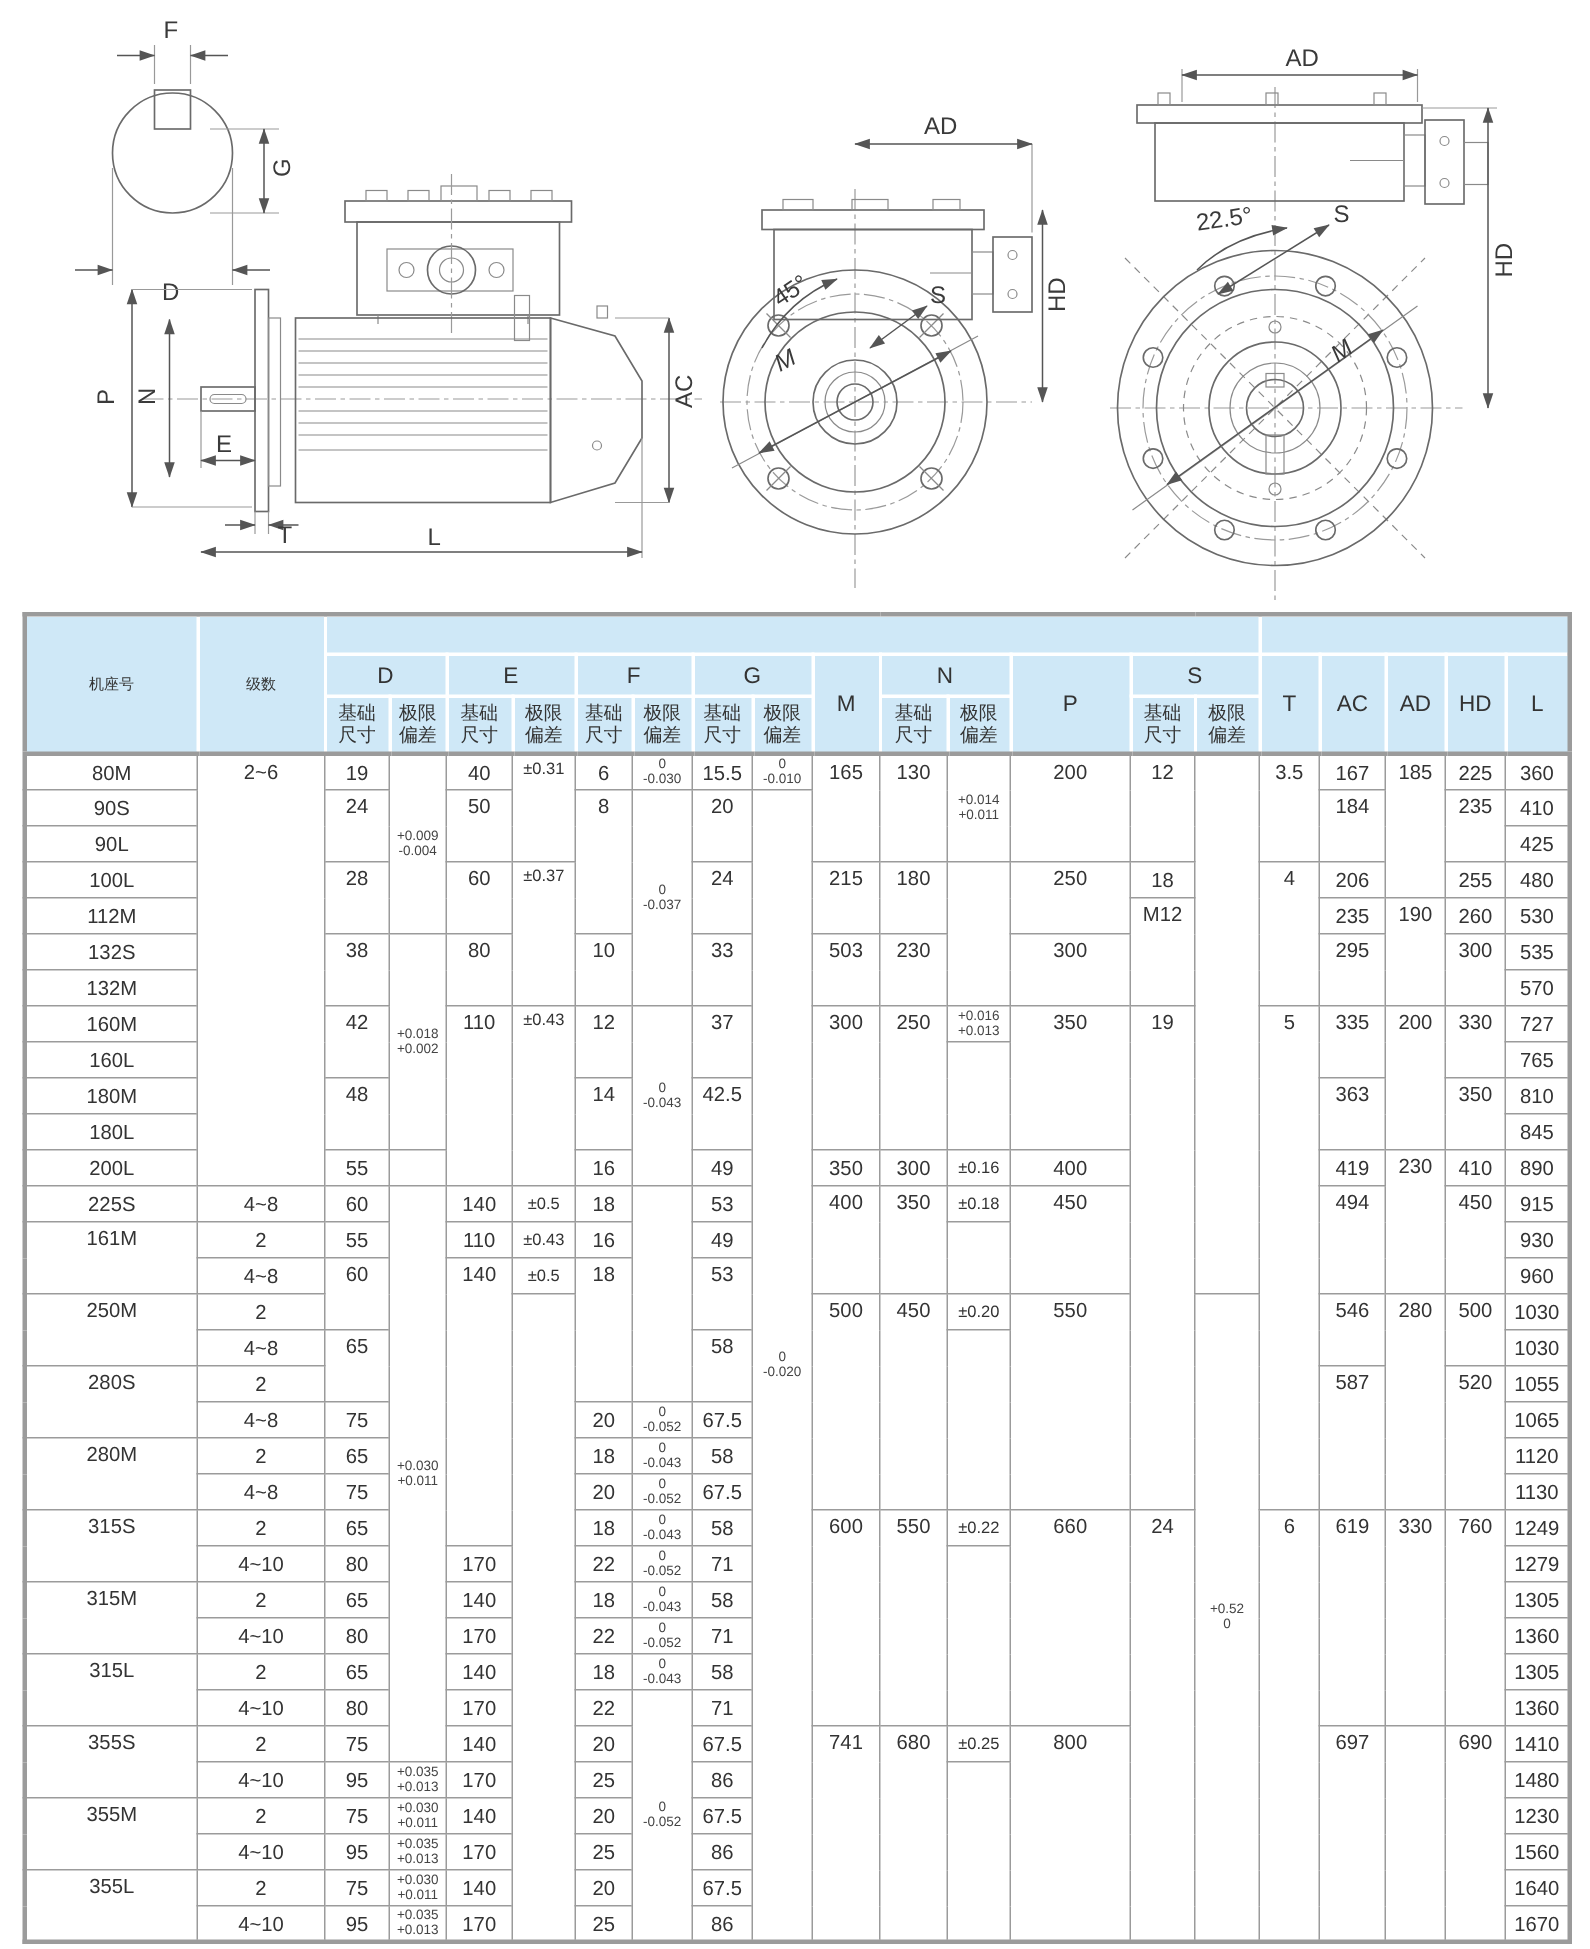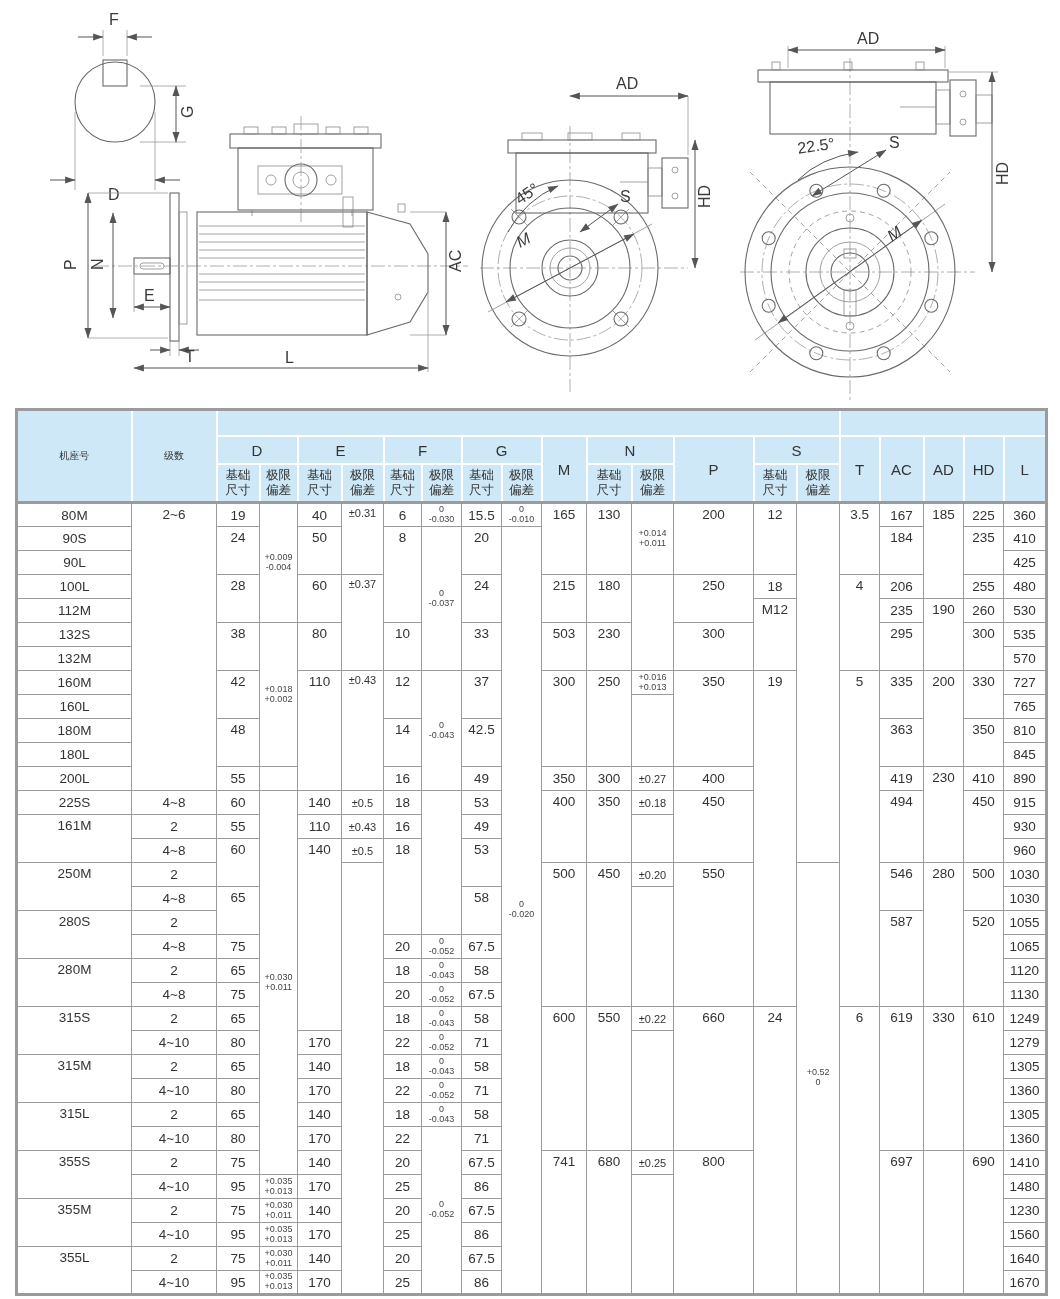--- a/index.html
+++ b/index.html
@@ -456,21 +456,21 @@
             <td class="val">845</td>
           </tr>
           <tr>
             <td class="val">200L</td>
             <td class="val">55</td>
             <td class="val"></td>
             <td class="val">16</td>
             <td class="val">49</td>
             <td class="val">350</td>
             <td class="val">300</td>
-            <td class="pm">±0.27</td>
+            <td class="pm">±0.16</td>
             <td class="val">400</td>
             <td class="val">419</td>
             <td rowspan="4" class="val vt">230</td>
             <td class="val">410</td>
             <td class="val">890</td>
           </tr>
           <tr>
             <td class="val">225S</td>
             <td class="val">4~8</td>
             <td class="val">60</td>
@@ -575,21 +575,21 @@
 -0.043</td>
             <td class="val">58</td>
             <td rowspan="6" class="val vt">600</td>
             <td rowspan="6" class="val vt">550</td>
             <td class="pm">±0.22</td>
             <td rowspan="6" class="val vt">660</td>
             <td rowspan="12" class="val vt">24</td>
             <td rowspan="12" class="val vt">6</td>
             <td rowspan="6" class="val vt">619</td>
             <td rowspan="6" class="val vt">330</td>
-            <td rowspan="6" class="val vt">610</td>
+            <td rowspan="6" class="val vt">760</td>
             <td class="val">1249</td>
           </tr>
           <tr>
             <td class="val">4~10</td>
             <td class="val">80</td>
             <td class="val">170</td>
             <td class="val">22</td>
             <td class="tol">0
 -0.052</td>
             <td class="val">71</td>

